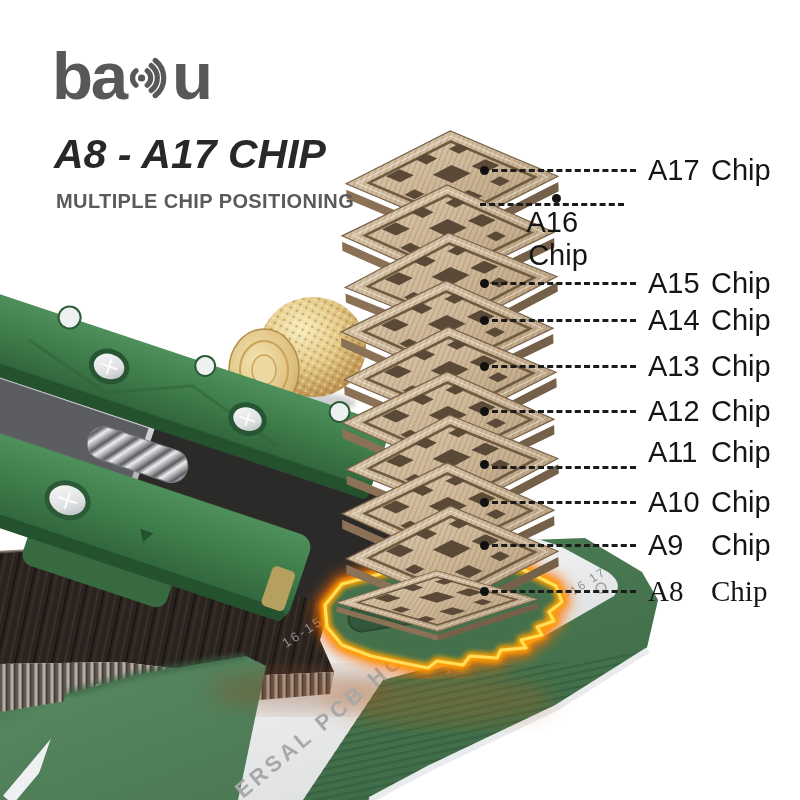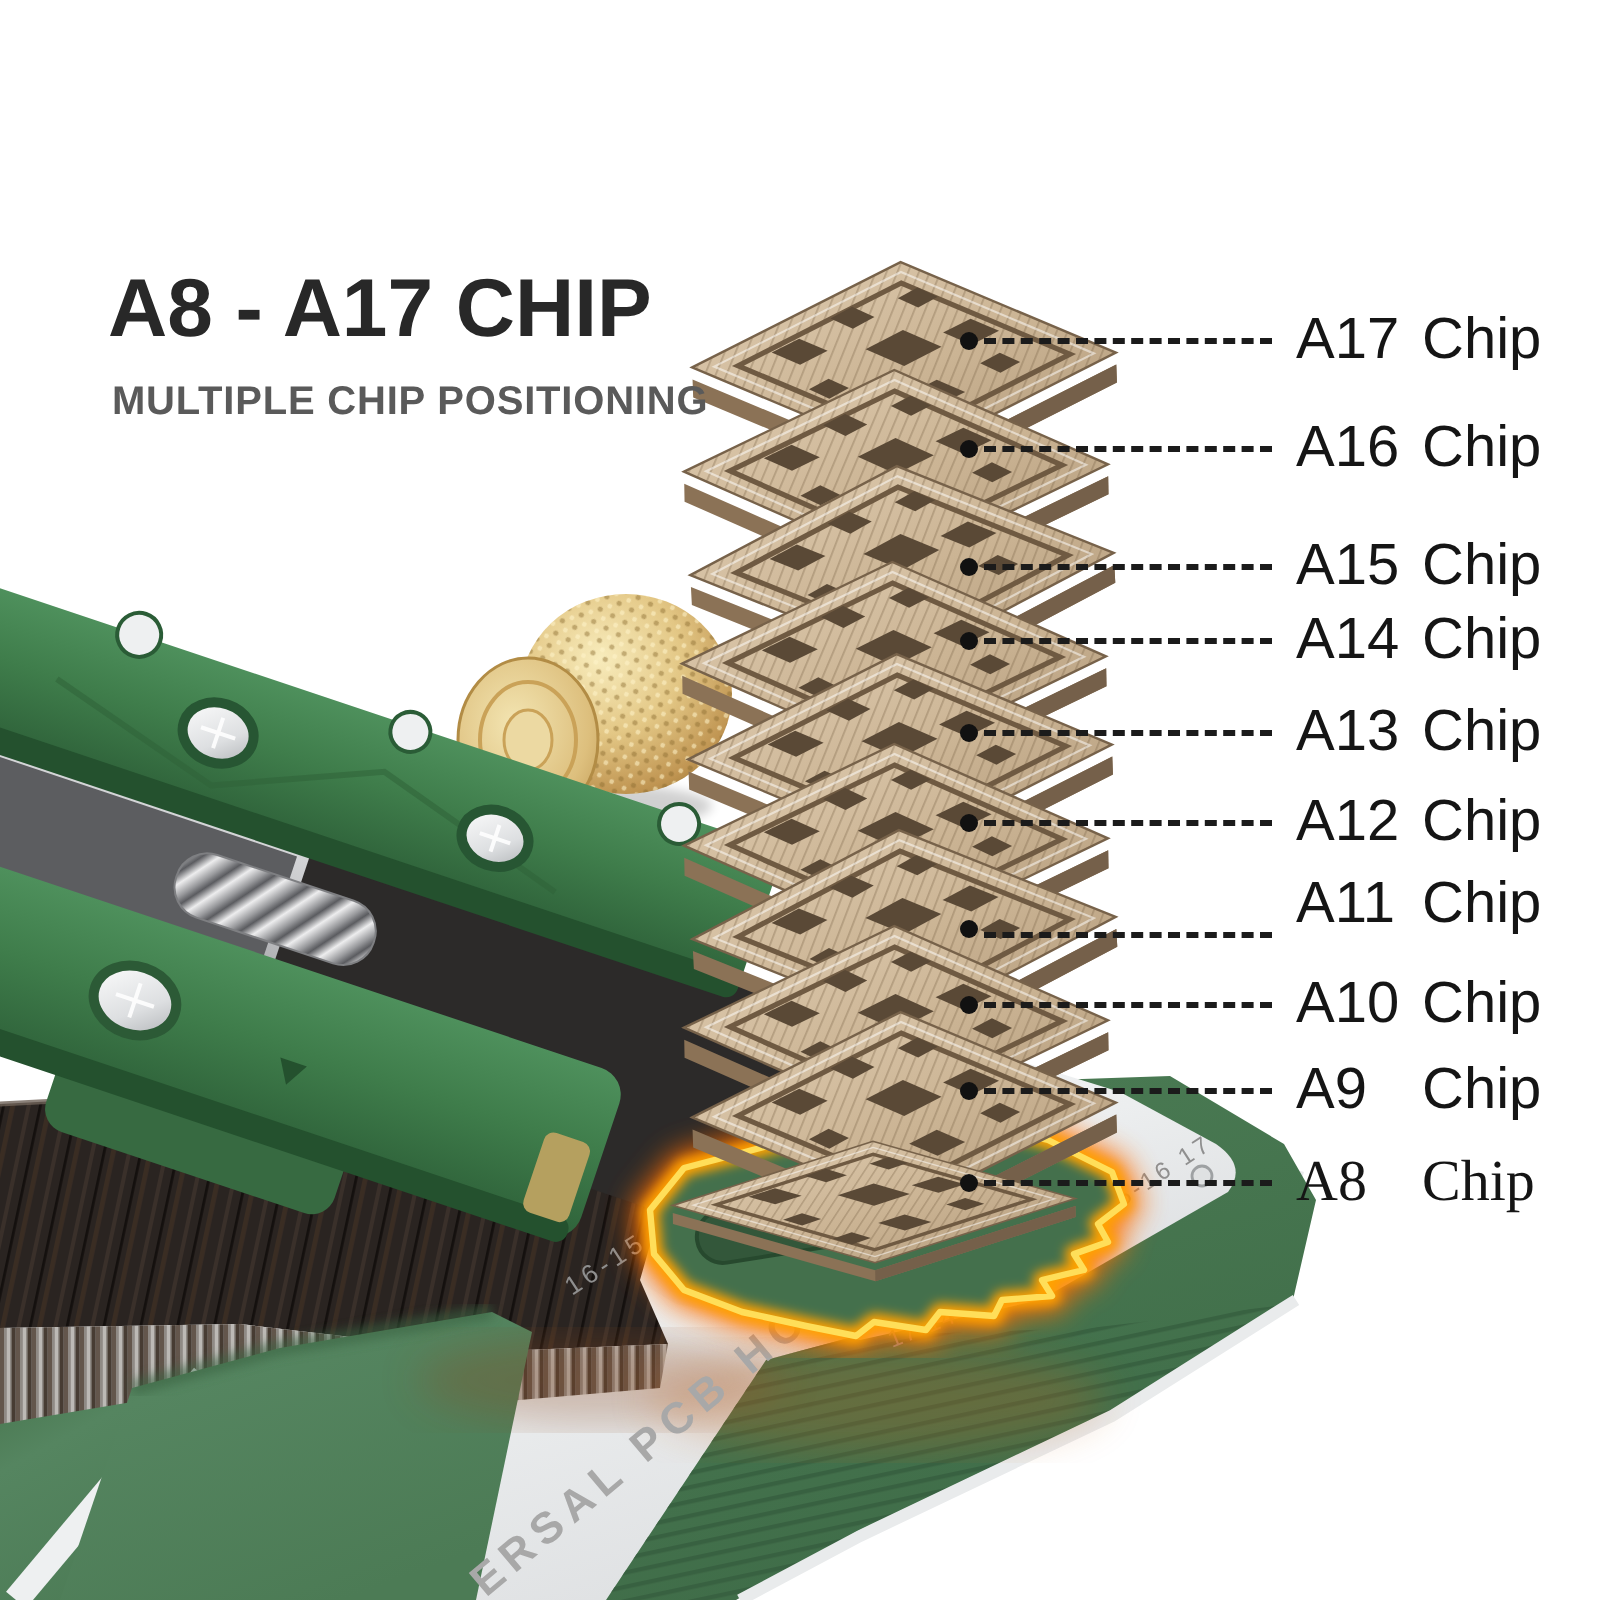--- a/index.html
+++ b/index.html
@@ -1,21 +1,21 @@
 <!DOCTYPE html>
 <html><head>
 <meta charset="utf-8">
 <style>
   html,body{margin:0;padding:0;background:#ffffff;}
   .stage{position:relative;width:800px;height:800px;background:#ffffff;overflow:hidden;
          font-family:"Liberation Sans",sans-serif;}
   #scene{position:absolute;left:0;top:0;z-index:1;}
   .hdr{position:absolute;z-index:3;}
   .logo{left:52px;top:38px;}
-  .title{left:54px;top:131px;font-size:41px;font-weight:bold;color:#282828;letter-spacing:0;}
+  .title{left:54px;top:131px;font-size:41px;font-weight:bold;color:#282828;letter-spacing:0;font-style:italic;}
   .subtitle{left:56px;top:190px;font-size:20px;font-weight:bold;color:#5a5a5a;letter-spacing:0.4px;}
   #chip-labels{position:absolute;left:0;top:0;width:800px;height:800px;z-index:4;pointer-events:none;}
   .chip-row{position:absolute;left:480px;height:30px;display:flex;align-items:center;}
   .chip-row .dot{width:9px;height:9px;border-radius:50%;background:#111;flex:0 0 auto;margin-right:3px;}
   .chip-row .leader{width:144px;height:0;border-top:3px dashed #1b1b1b;flex:0 0 auto;margin-right:12px;}
   .chip-row .chip-num{font-size:29px;color:#151515;width:63px;flex:0 0 auto;}
   .chip-row .chip-word{font-size:29px;color:#151515;}
 </style>
 </head>
 <body>
@@ -212,31 +212,44 @@
         <use href="#plateSym" transform="translate(447 330) rotate(-1) scale(1 1)"></use>
         <use href="#plateSym" transform="translate(450 376) rotate(-2) scale(1 1)"></use>
         <use href="#plateSym" transform="translate(448 421) rotate(-1) scale(1 1)"></use>
         <use href="#plateSym" transform="translate(452 464) rotate(-3) scale(1 1)"></use>
         <use href="#plateSym" transform="translate(448 512) rotate(-1) scale(1 1)"></use>
         <use href="#plateSym" transform="translate(452 555) rotate(-2) scale(1 1)"></use>
         <use href="#plateSym" transform="translate(437 601) rotate(-1) scale(0.95 0.62)"></use>
       </g>
 </svg>
 
+<div class="hdr logo">
+  <svg width="168" height="80" viewBox="0 0 210 100">
+    <text x="0" y="76" font-family="Liberation Sans, sans-serif" font-size="84" font-weight="bold" fill="#58585a" letter-spacing="-3">ba</text>
+    <g transform="translate(112 50)" stroke="#58585a" stroke-width="6.5" stroke-linecap="round" fill="none">
+      <circle cx="0" cy="0" r="4.5" fill="#58585a" stroke="none"></circle>
+      <path d="M-7 -9 A 11.5 11.5 0 0 0 -7 9"></path>
+      <path d="M7 -9 A 11.5 11.5 0 0 1 7 9"></path>
+      <path d="M12 -15.5 A 19.5 19.5 0 0 1 12 15.5"></path>
+      <path d="M17 -22 A 28 28 0 0 1 17 22"></path>
+    </g>
+    <text x="150" y="76" font-family="Liberation Sans, sans-serif" font-size="84" font-weight="bold" fill="#58585a">u</text>
+  </svg>
+</div>
 <div class="hdr title">A8 - A17 CHIP</div>
 <div class="hdr subtitle">MULTIPLE CHIP POSITIONING</div>
 
 <div id="chip-labels">
       <div class="chip-row" style="top: 155px;">
         <span class="dot"></span>
         <span class="leader"></span>
         <span class="chip-num">A17</span>
         <span class="chip-word">Chip</span>
       </div>
-      <div class="chip-row" style="top: 209px;">
+      <div class="chip-row" style="top: 194px; flex-direction: column;">
         <span class="dot"></span>
         <span class="leader"></span>
         <span class="chip-num">A16</span>
         <span class="chip-word">Chip</span>
       </div>
       <div class="chip-row" style="top: 268px;">
         <span class="dot"></span>
         <span class="leader"></span>
         <span class="chip-num">A15</span>
         <span class="chip-word">Chip</span>

